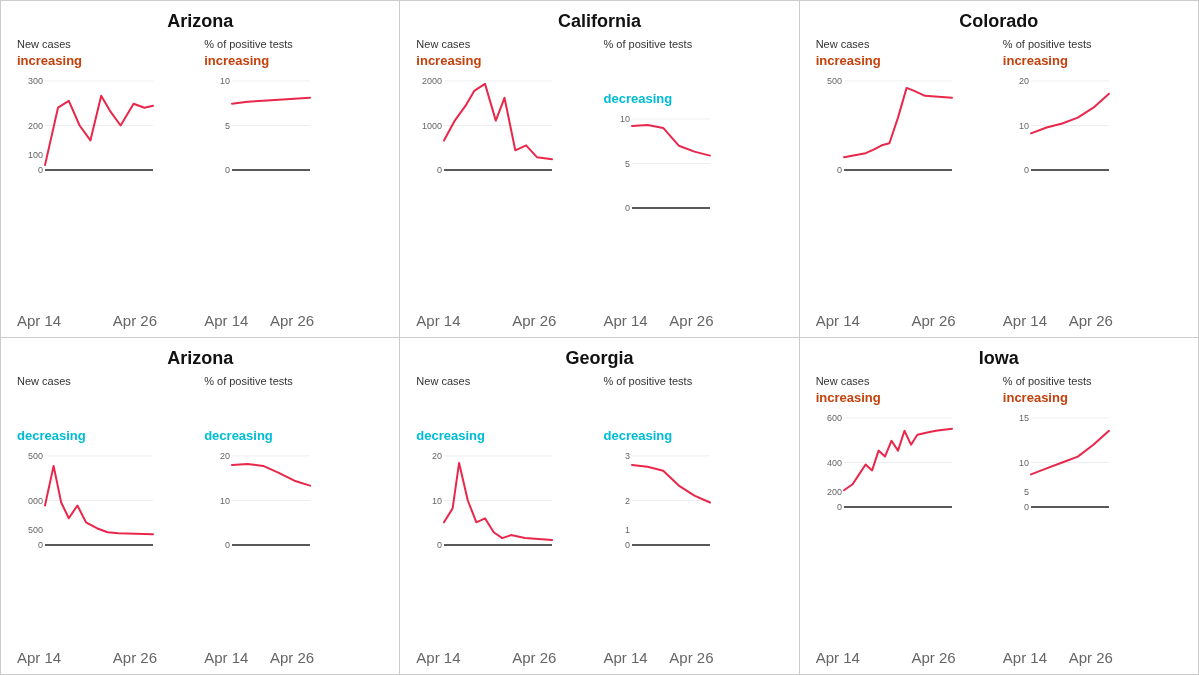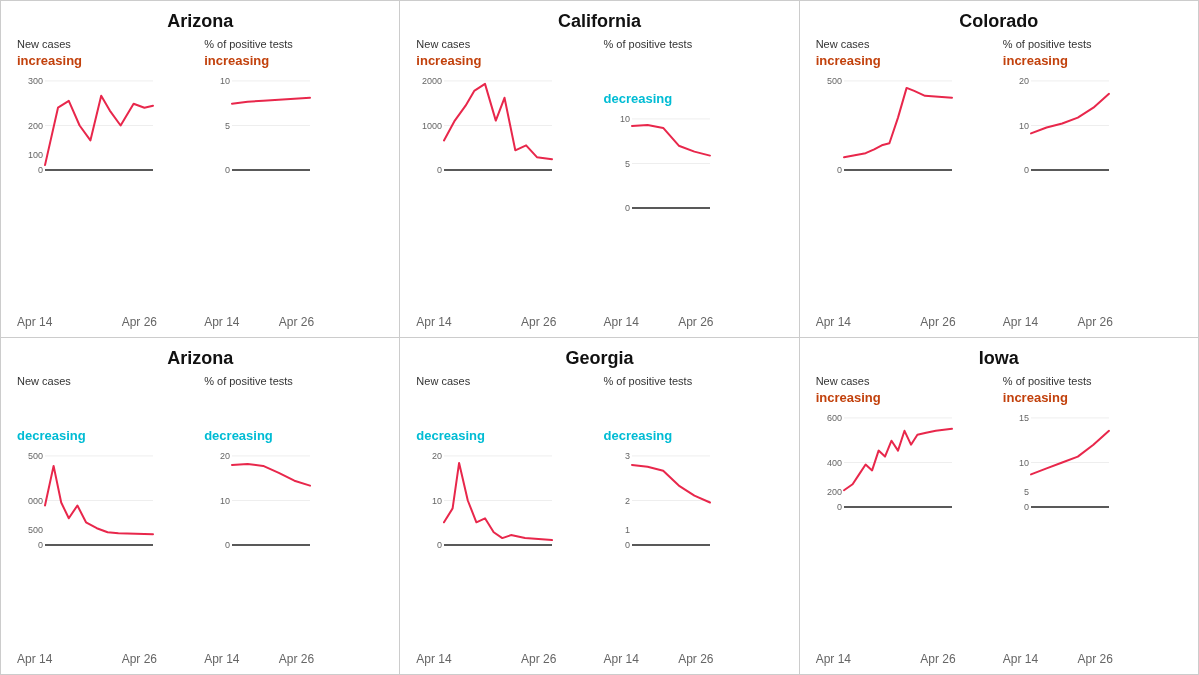--- a/index.html
+++ b/index.html
@@ -81,21 +81,21 @@
       font-size: 9px;
       fill: #666;
     }
     .chart-date-row {
       display: flex;
       justify-content: space-between;
       width: 100%;
       margin-top: 2px;
     }
     .date-label {
-      font-size: 12px;
+      font-size: 15px;
       color: #666;
     }
     .grid-line {
       stroke: #ddd;
       stroke-width: 0.5;
     }
     .zero-line {
       stroke: #222;
       stroke-width: 1.5;
     }

